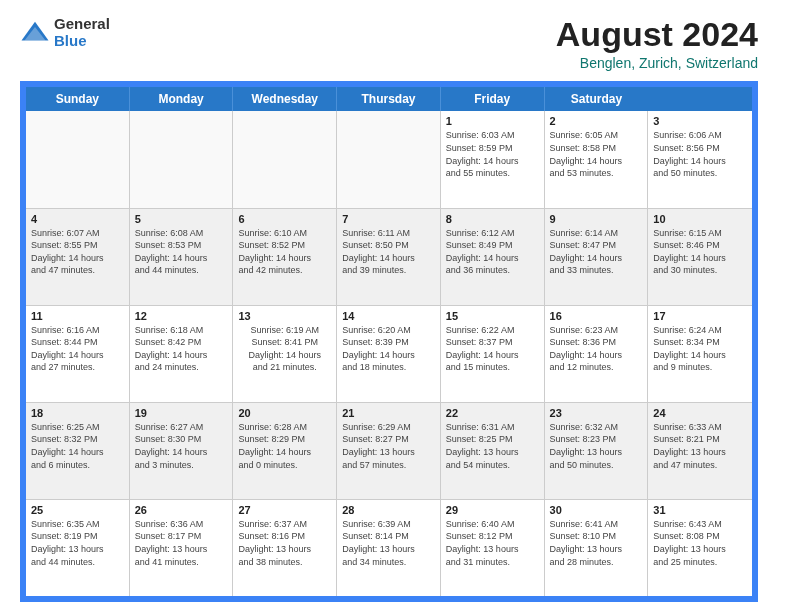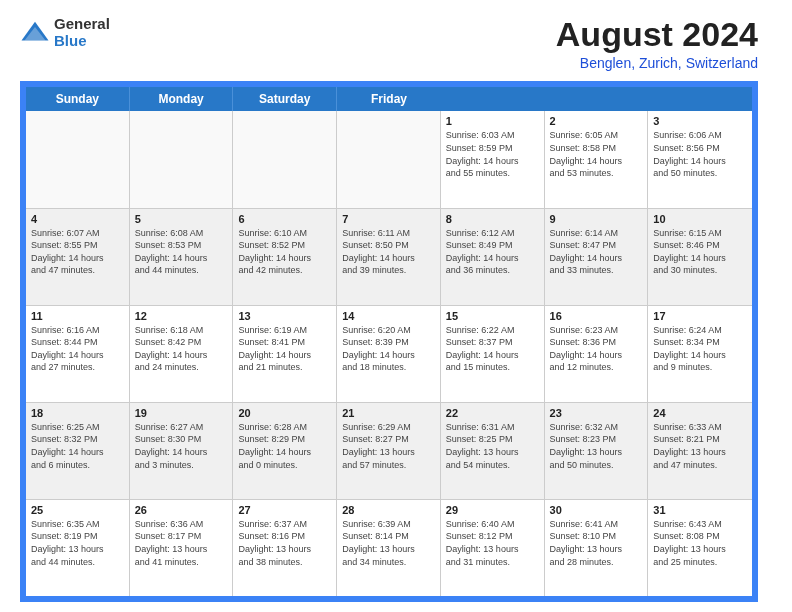--- a/index.html
+++ b/index.html
@@ -51,21 +51,21 @@
       text-align: right;
     }
     .main-title {
       font-size: 34px;
       font-weight: bold;
       color: #222;
       line-height: 1.1;
     }
     .subtitle {
       font-size: 14px;
-      color: #1d4ed8;
+      color: #0f766e;
       margin-top: 2px;
     }
     .calendar {
       flex: 1;
       display: flex;
       flex-direction: column;
       border: 6px solid #3b82f6;
     }
     .cal-header {
       display: grid;
@@ -141,22 +141,24 @@
     <div class="title-block">
       <div class="main-title">August 2024</div>
       <div class="subtitle">Benglen, Zurich, Switzerland</div>
     </div>
   </div>
 
   <div class="calendar">
     <div class="cal-header">
     <div class="cal-header-cell">Sunday</div>
         <div class="cal-header-cell">Monday</div>
+        <div class="cal-header-cell">Wednesday</div>
+        <div class="cal-header-cell">Thursday</div>
+        <div class="cal-header-cell">Friday</div>
         <div class="cal-header-cell">Saturday</div>
-        <div class="cal-header-cell">Friday</div>
       </div>
     <div class="cal-body">
     <div class="cal-row">
           <div class="cal-cell empty"></div>
           <div class="cal-cell empty"></div>
           <div class="cal-cell empty"></div>
           <div class="cal-cell empty"></div>
           <div class="cal-cell">
             <div class="day-num">1</div>
             <div class="day-info" style="white-space: pre-line;">Sunrise: 6:03 AM
@@ -240,21 +242,21 @@
           </div>
           <div class="cal-cell">
             <div class="day-num">12</div>
             <div class="day-info" style="white-space: pre-line;">Sunrise: 6:18 AM
 Sunset: 8:42 PM
 Daylight: 14 hours
 and 24 minutes.</div>
           </div>
           <div class="cal-cell">
             <div class="day-num">13</div>
-            <div class="day-info" style="white-space: pre-line;">Sunrise: 6:19 AM
+            <div class="day-info" style="white-space: pre-line; text-align: center;">Sunrise: 6:19 AM
 Sunset: 8:41 PM
 Daylight: 14 hours
 and 21 minutes.</div>
           </div>
           <div class="cal-cell">
             <div class="day-num">14</div>
             <div class="day-info" style="white-space: pre-line;">Sunrise: 6:20 AM
 Sunset: 8:39 PM
 Daylight: 14 hours
 and 18 minutes.</div>

